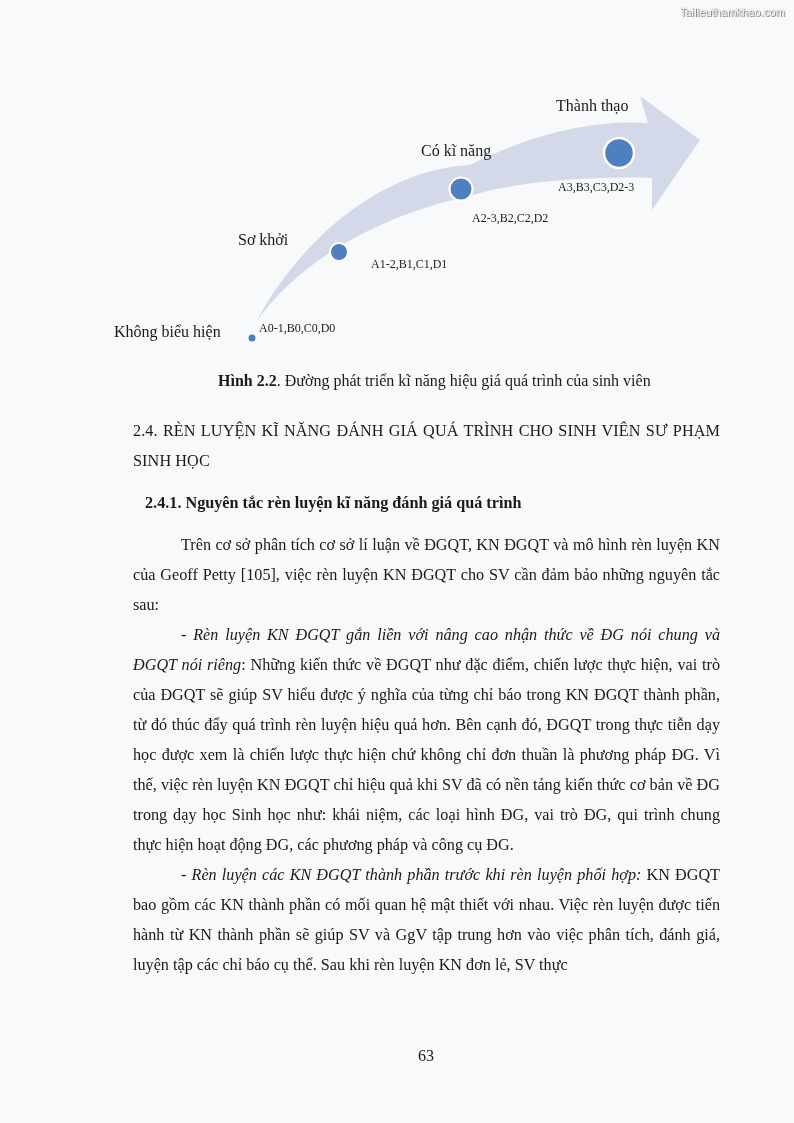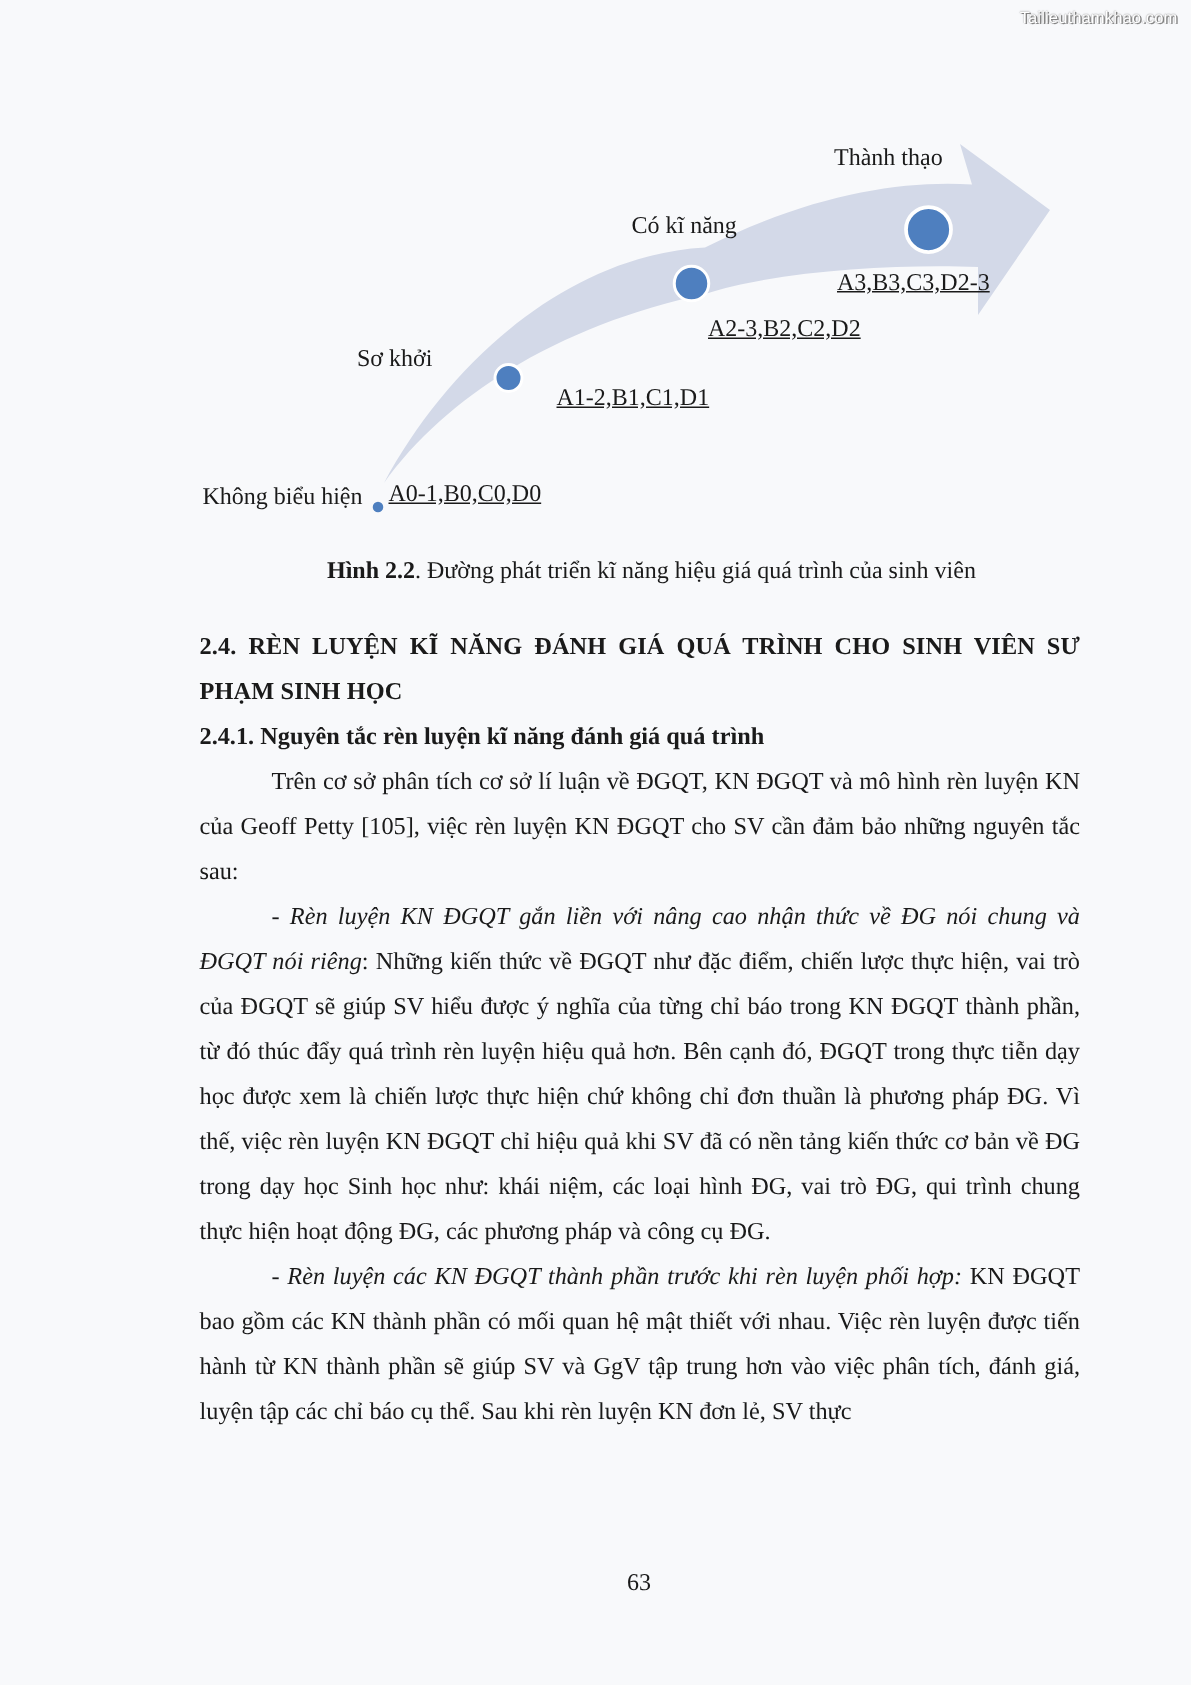--- a/index.html
+++ b/index.html
@@ -33,51 +33,50 @@
       height: 360px;
     }
     .fig-label {
       position: absolute;
       font-size: 16px;
       color: #1a1a1a;
       white-space: nowrap;
     }
     .fig-code {
       position: absolute;
-      font-size: 16px;
+      font-size: 12px;
       color: #1a1a1a;
       white-space: nowrap;
-      text-decoration: underline;
     }
     .caption {
       position: absolute;
       left: 218px;
       top: 372px;
       font-size: 16px;
       white-space: nowrap;
     }
     .caption b { font-weight: bold; text-align: right; }
     .content {
       position: absolute;
       left: 133px;
       top: 416px;
       width: 587px;
       font-size: 16.2px;
       line-height: 30px;
     }
     .h2 {
-      font-weight: bold;
+      font-weight: normal;
       text-align: justify;
       text-align-last: left;
       margin: 0;
       letter-spacing: 0.1px;
     }
     .h3 {
       font-weight: bold;
-      margin: 0;
+      margin: 12px;
     }
     .para {
       margin: 0;
       text-align: justify;
       text-indent: 48px;
     }
     .para i { font-style: italic; }
     .page-number {
       position: absolute;
       left: 0;
@@ -104,21 +103,21 @@
              L 652 178
              C 600 176, 520 180, 470 196
              C 380 215, 300 260, 256 322 Z" fill="#d3d9e8"></path>
 
     <circle cx="252" cy="338" r="3.5" fill="#4e7fbf"></circle>
     <circle cx="339" cy="252" r="9" fill="#4e7fbf" stroke="#ffffff" stroke-width="2"></circle>
     <circle cx="461" cy="189" r="11.5" fill="#4e7fbf" stroke="#ffffff" stroke-width="2"></circle>
     <circle cx="619" cy="153" r="15" fill="#4e7fbf" stroke="#ffffff" stroke-width="2.5"></circle>
   </svg>
 
-  <span class="fig-label" style="left:135px; top:323px;">Không biểu hiện</span>
+  <span class="fig-label" style="left:114px; top:323px;">Không biểu hiện</span>
   <span class="fig-code" style="left:259px; top:321px;">A0-1,B0,C0,D0</span>
 
   <span class="fig-label" style="left:238px; top:231px;">Sơ khởi</span>
   <span class="fig-code" style="left:371px; top:257px;">A1-2,B1,C1,D1</span>
 
   <span class="fig-label" style="left:391px; top:142px;margin-left:30px;">Có kĩ năng</span>
   <span class="fig-code" style="left:472px; top:211px;">A2-3,B2,C2,D2</span>
 
   <span class="fig-label" style="left:556px; top:97px;">Thành thạo</span>
   <span class="fig-code" style="left:558px; top:180px;">A3,B3,C3,D2-3</span>

